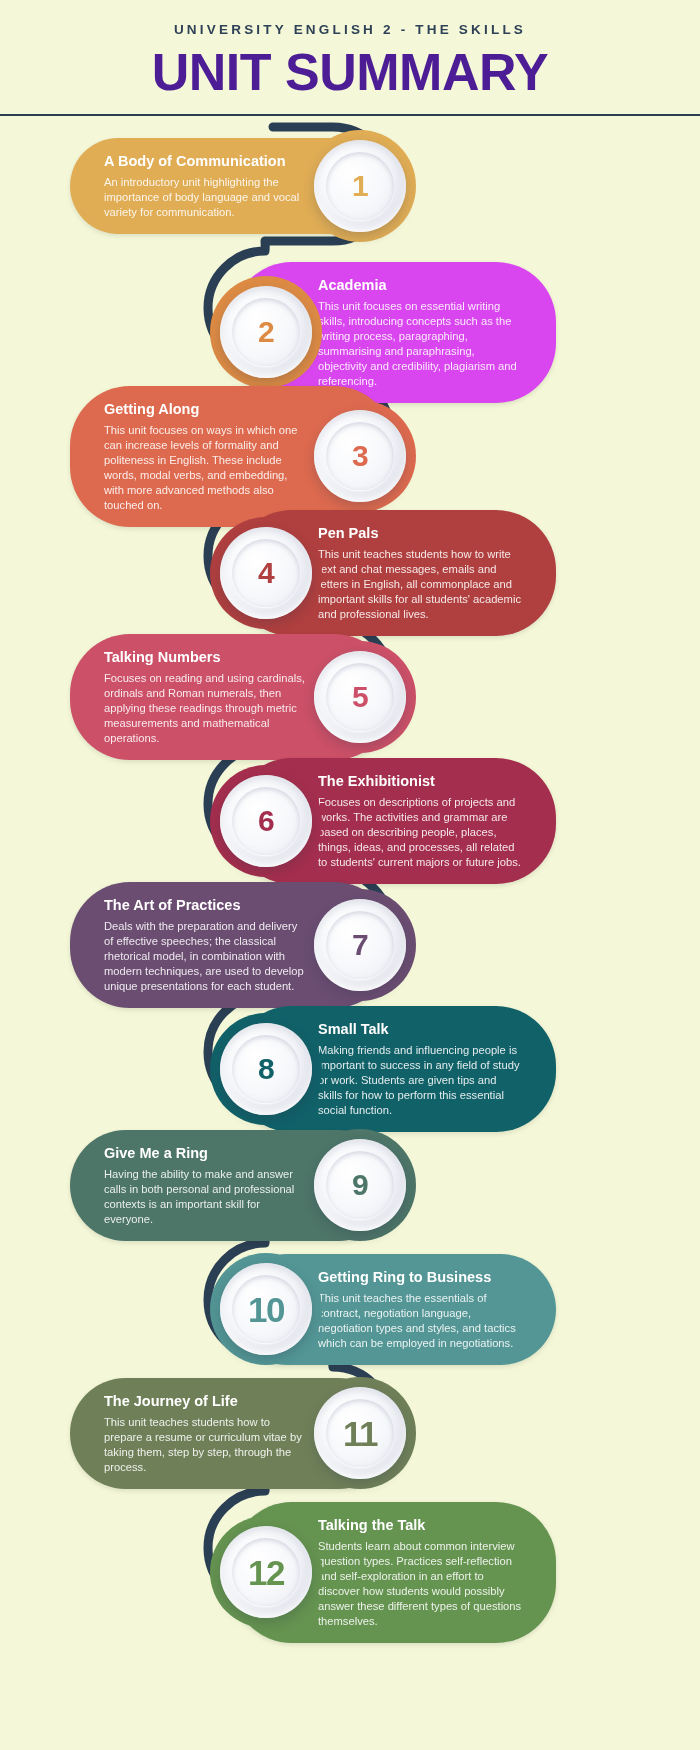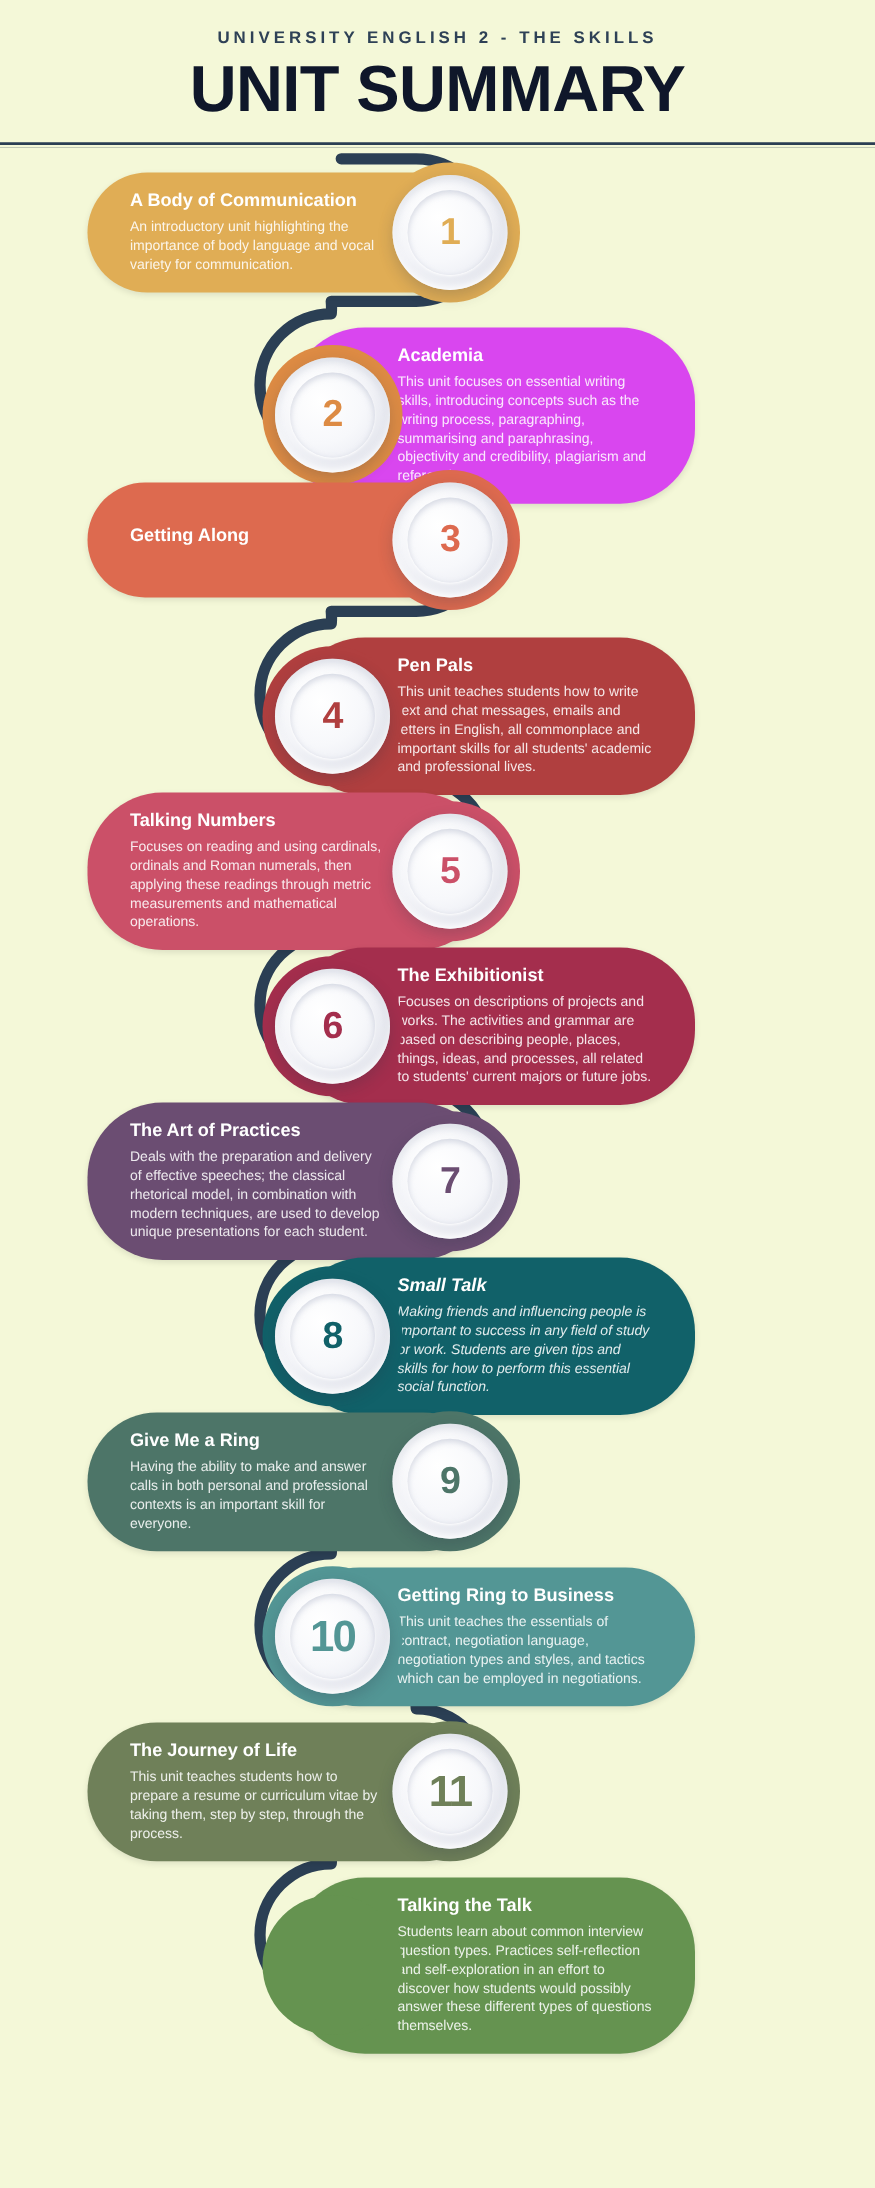--- a/index.html
+++ b/index.html
@@ -24,21 +24,21 @@
     font-size: 13.5px;
     letter-spacing: 3.2px;
     color: #2e4156;
     font-weight: 600;
     text-transform: uppercase;
     text-align: center;
   }
   .main-title {
     font-size: 52px;
     letter-spacing: -0.5px;
-    color: #0f172a;
+    color: #4c1d95;
     font-weight: 800;
     margin-top: 8px;
     line-height: 1.05;
   }
   .rule {
     margin-top: 14px;
     height: 4px;
     background: #2b3f54;
     width: 100%;
     border-top: 1px solid #2b3f54;
@@ -188,20 +188,21 @@
         </div>
         <div class="ring" style="background: rgb(221, 139, 68);"></div>
         <div class="badge">
           <span class="badge-num" style="color: rgb(221, 139, 68);">2</span>
         </div>
       </div>
       <div class="row left" style="top: 268px;">
         <div class="card" style="background: rgb(221, 106, 79);">
           <div class="card-text">
             <div class="card-title">Getting Along</div>
+            <div class="card-desc">This unit focuses on ways in which one can increase levels of formality and politeness in English. These include words, modal verbs, and embedding, with more advanced methods also touched on.</div>
           </div>
         </div>
         <div class="ring" style="background: rgb(221, 106, 79);"></div>
         <div class="badge">
           <span class="badge-num" style="color: rgb(221, 106, 79);">3</span>
         </div>
       </div>
       <div class="row right" style="top: 392px;">
         <div class="card" style="background: rgb(176, 63, 63);">
           <div class="card-text">
@@ -244,21 +245,21 @@
             <div class="card-title">The Art of Practices</div>
             <div class="card-desc">Deals with the preparation and delivery of effective speeches; the classical rhetorical model, in combination with modern techniques, are used to develop unique presentations for each student.</div>
           </div>
         </div>
         <div class="ring" style="background: rgb(107, 77, 114);"></div>
         <div class="badge">
           <span class="badge-num" style="color: rgb(107, 77, 114);">7</span>
         </div>
       </div>
       <div class="row right" style="top: 888px;">
-        <div class="card" style="background: rgb(17, 97, 105); font-style: italic;">
+        <div class="card" style="background: rgb(17, 97, 105);">
           <div class="card-text">
             <div class="card-title">Small Talk</div>
             <div class="card-desc">Making friends and influencing people is important to success in any field of study or work. Students are given tips and skills for how to perform this essential social function.</div>
           </div>
         </div>
         <div class="ring" style="background: rgb(17, 97, 105);"></div>
         <div class="badge">
           <span class="badge-num" style="color: rgb(17, 97, 105);">8</span>
         </div>
       </div>
@@ -299,15 +300,18 @@
         </div>
       </div>
       <div class="row right" style="top: 1384px;">
         <div class="card" style="background: rgb(101, 147, 80);">
           <div class="card-text">
             <div class="card-title">Talking the Talk</div>
             <div class="card-desc">Students learn about common  interview question types. Practices self-reflection and self-exploration in an effort to discover how students would possibly answer these different types of questions themselves.</div>
           </div>
         </div>
         <div class="ring" style="background: rgb(101, 147, 80);"></div>
+        <div class="badge">
+          <span class="badge-num wide" style="color: rgb(101, 147, 80);">12</span>
+        </div>
       </div>
     </div>
 </div>
 
 </body></html>

